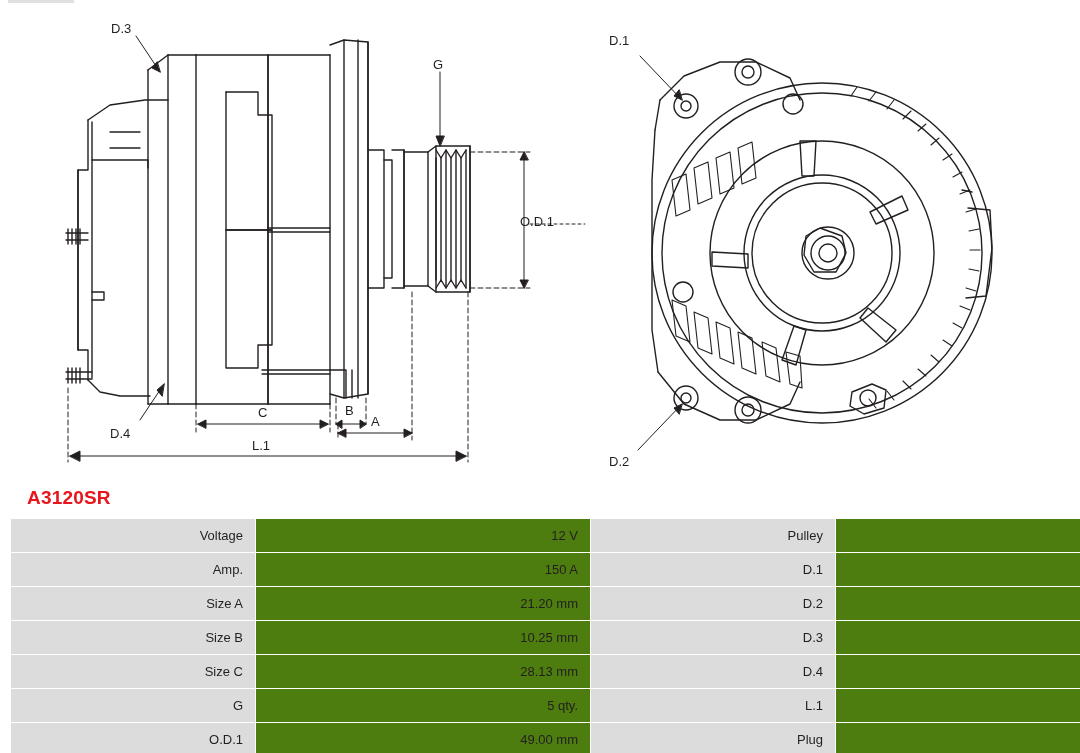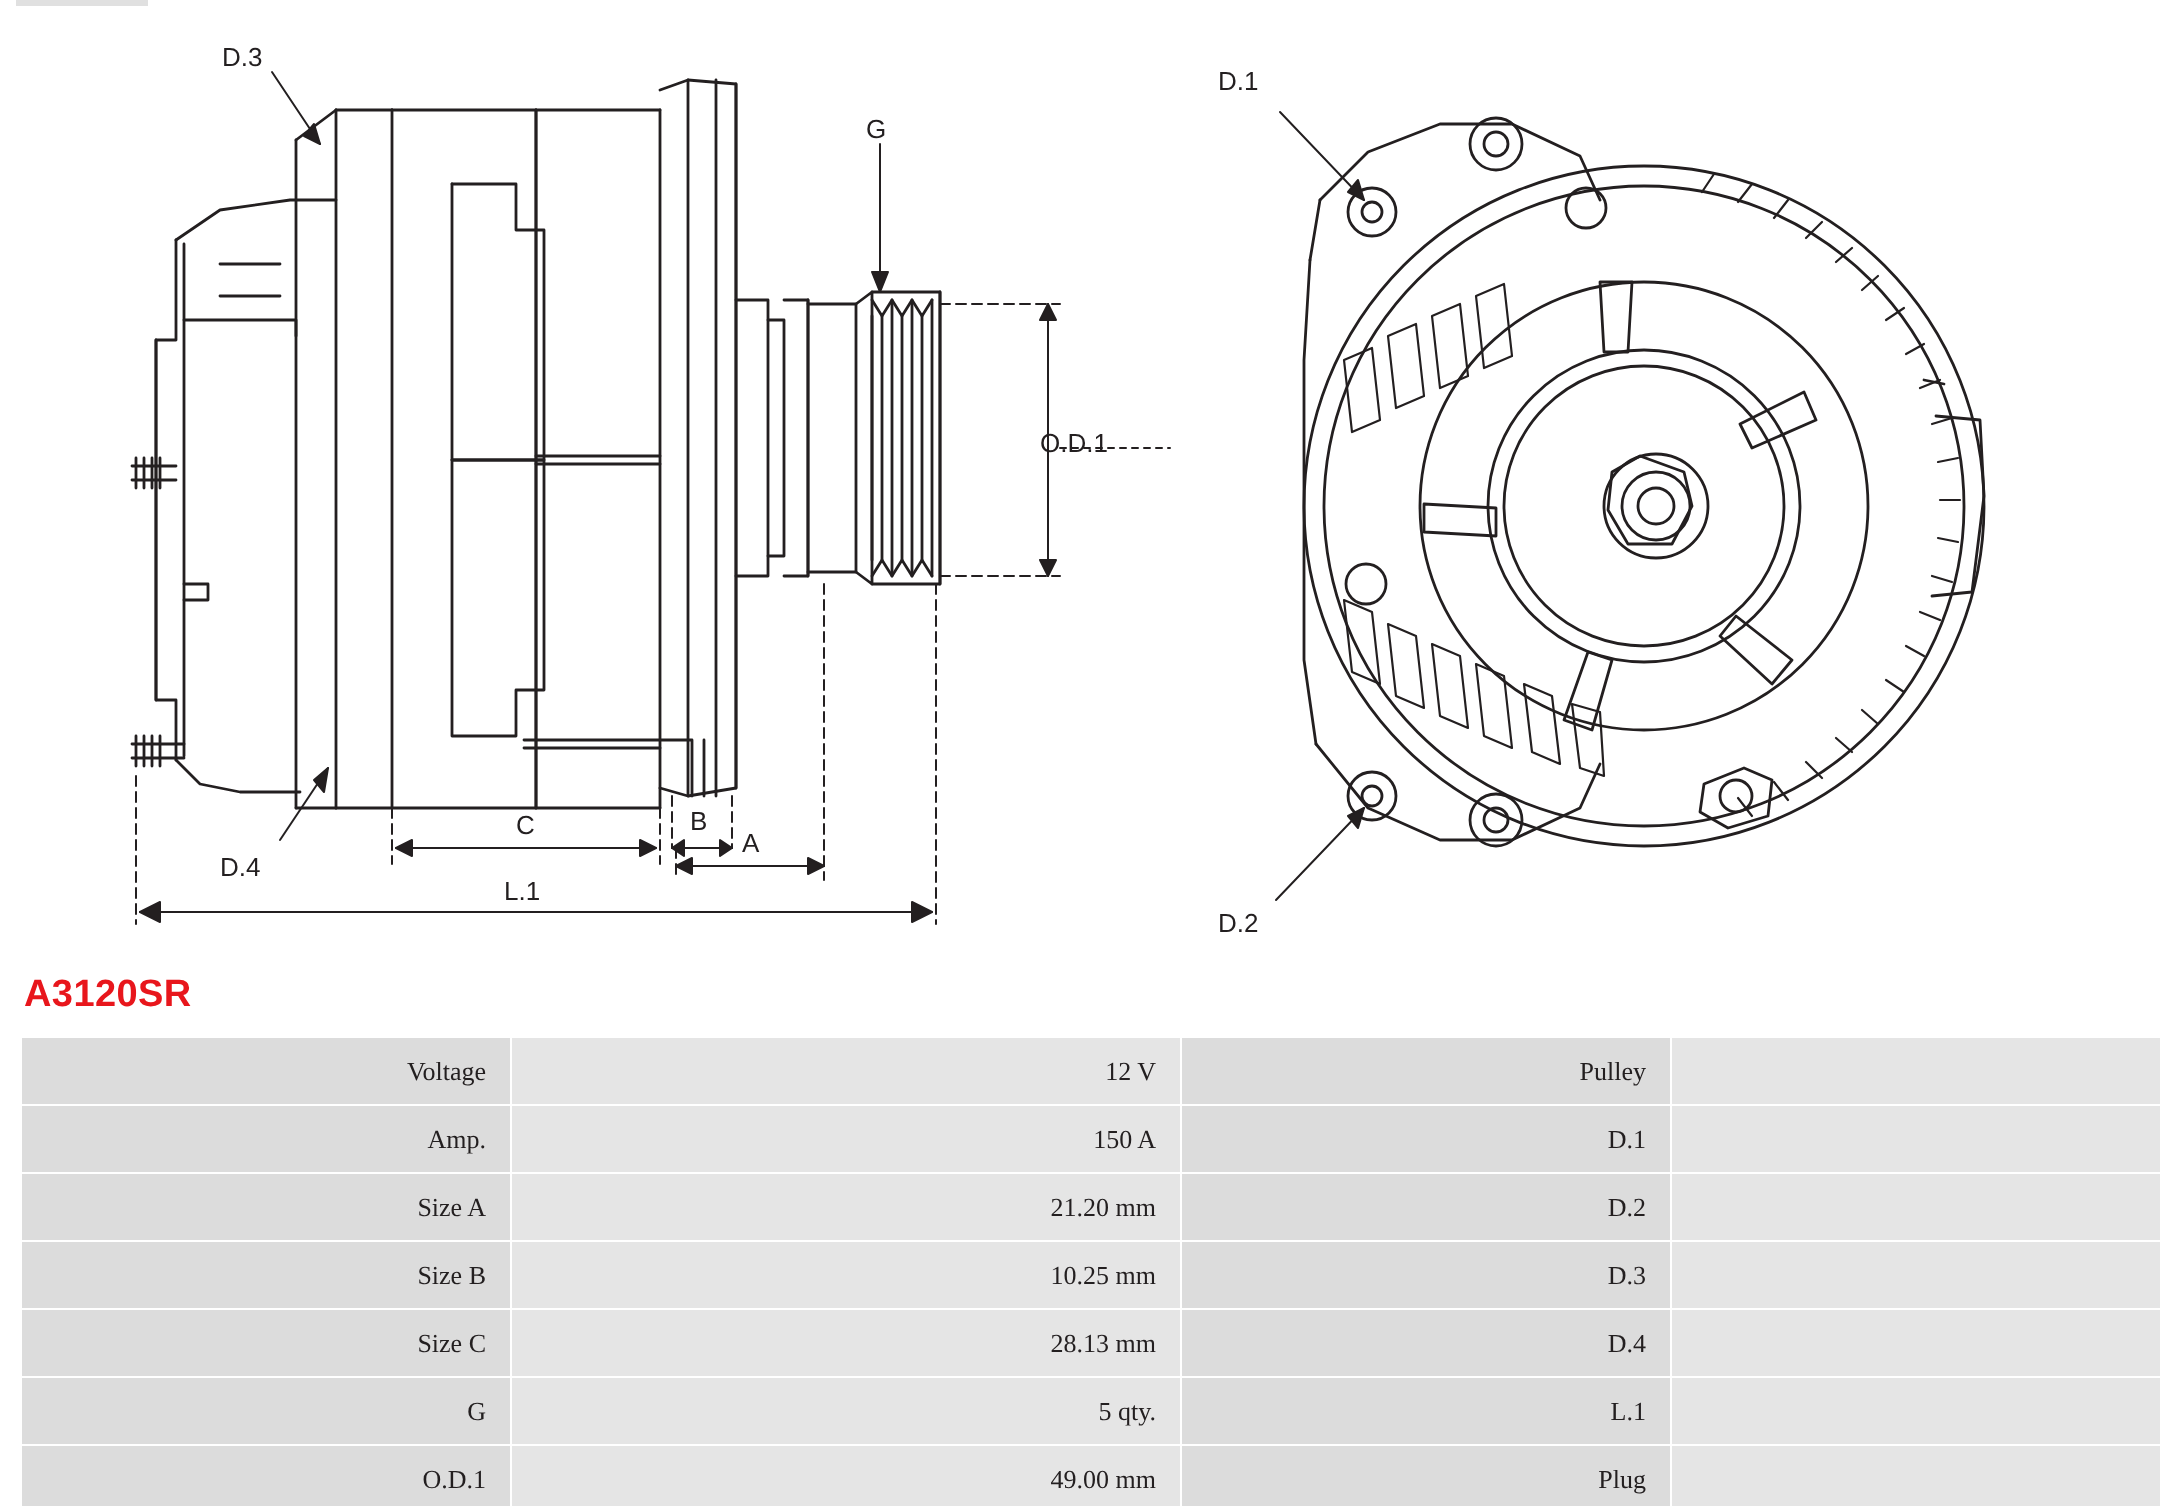--- a/index.html
+++ b/index.html
@@ -34,21 +34,21 @@
   .lbl {
     position: absolute;
     font-family: "Liberation Sans", sans-serif;
     font-size: 13px;
     color: #231f20;
     white-space: nowrap;
   }
   
   .part-number {
     position: absolute;
-    left: 12px;
+    left: 27px;
     top: 487px;
     font-size: 19px;
     font-weight: bold;
     color: #e8161c;
     letter-spacing: 0.2px;
   }
   
   .specs {
     position: absolute;
     left: 10px;
@@ -56,30 +56,29 @@
     width: 1060px;
     border-collapse: collapse;
     table-layout: fixed;
   }
   .specs td {
     height: 33px;
     font-size: 13px;
     border: 1px solid #ffffff;
     padding: 0 12px;
     vertical-align: middle;
-    font-family: Liberation Serif, serif;
   }
   .specs td.key {
     background: #dcdcdc;
     text-align: right;
     color: #231f20;
     width: 220px;
   }
   .specs td.val {
-    background: #e5e5e5;
+    background: #4d7c0f;
     text-align: right;
     color: #231f20;
     width: 310px;
   }
   .top-strip {
     position: absolute;
     left: 8px;
     top: 0px;
     width: 66px;
     height: 3px;

